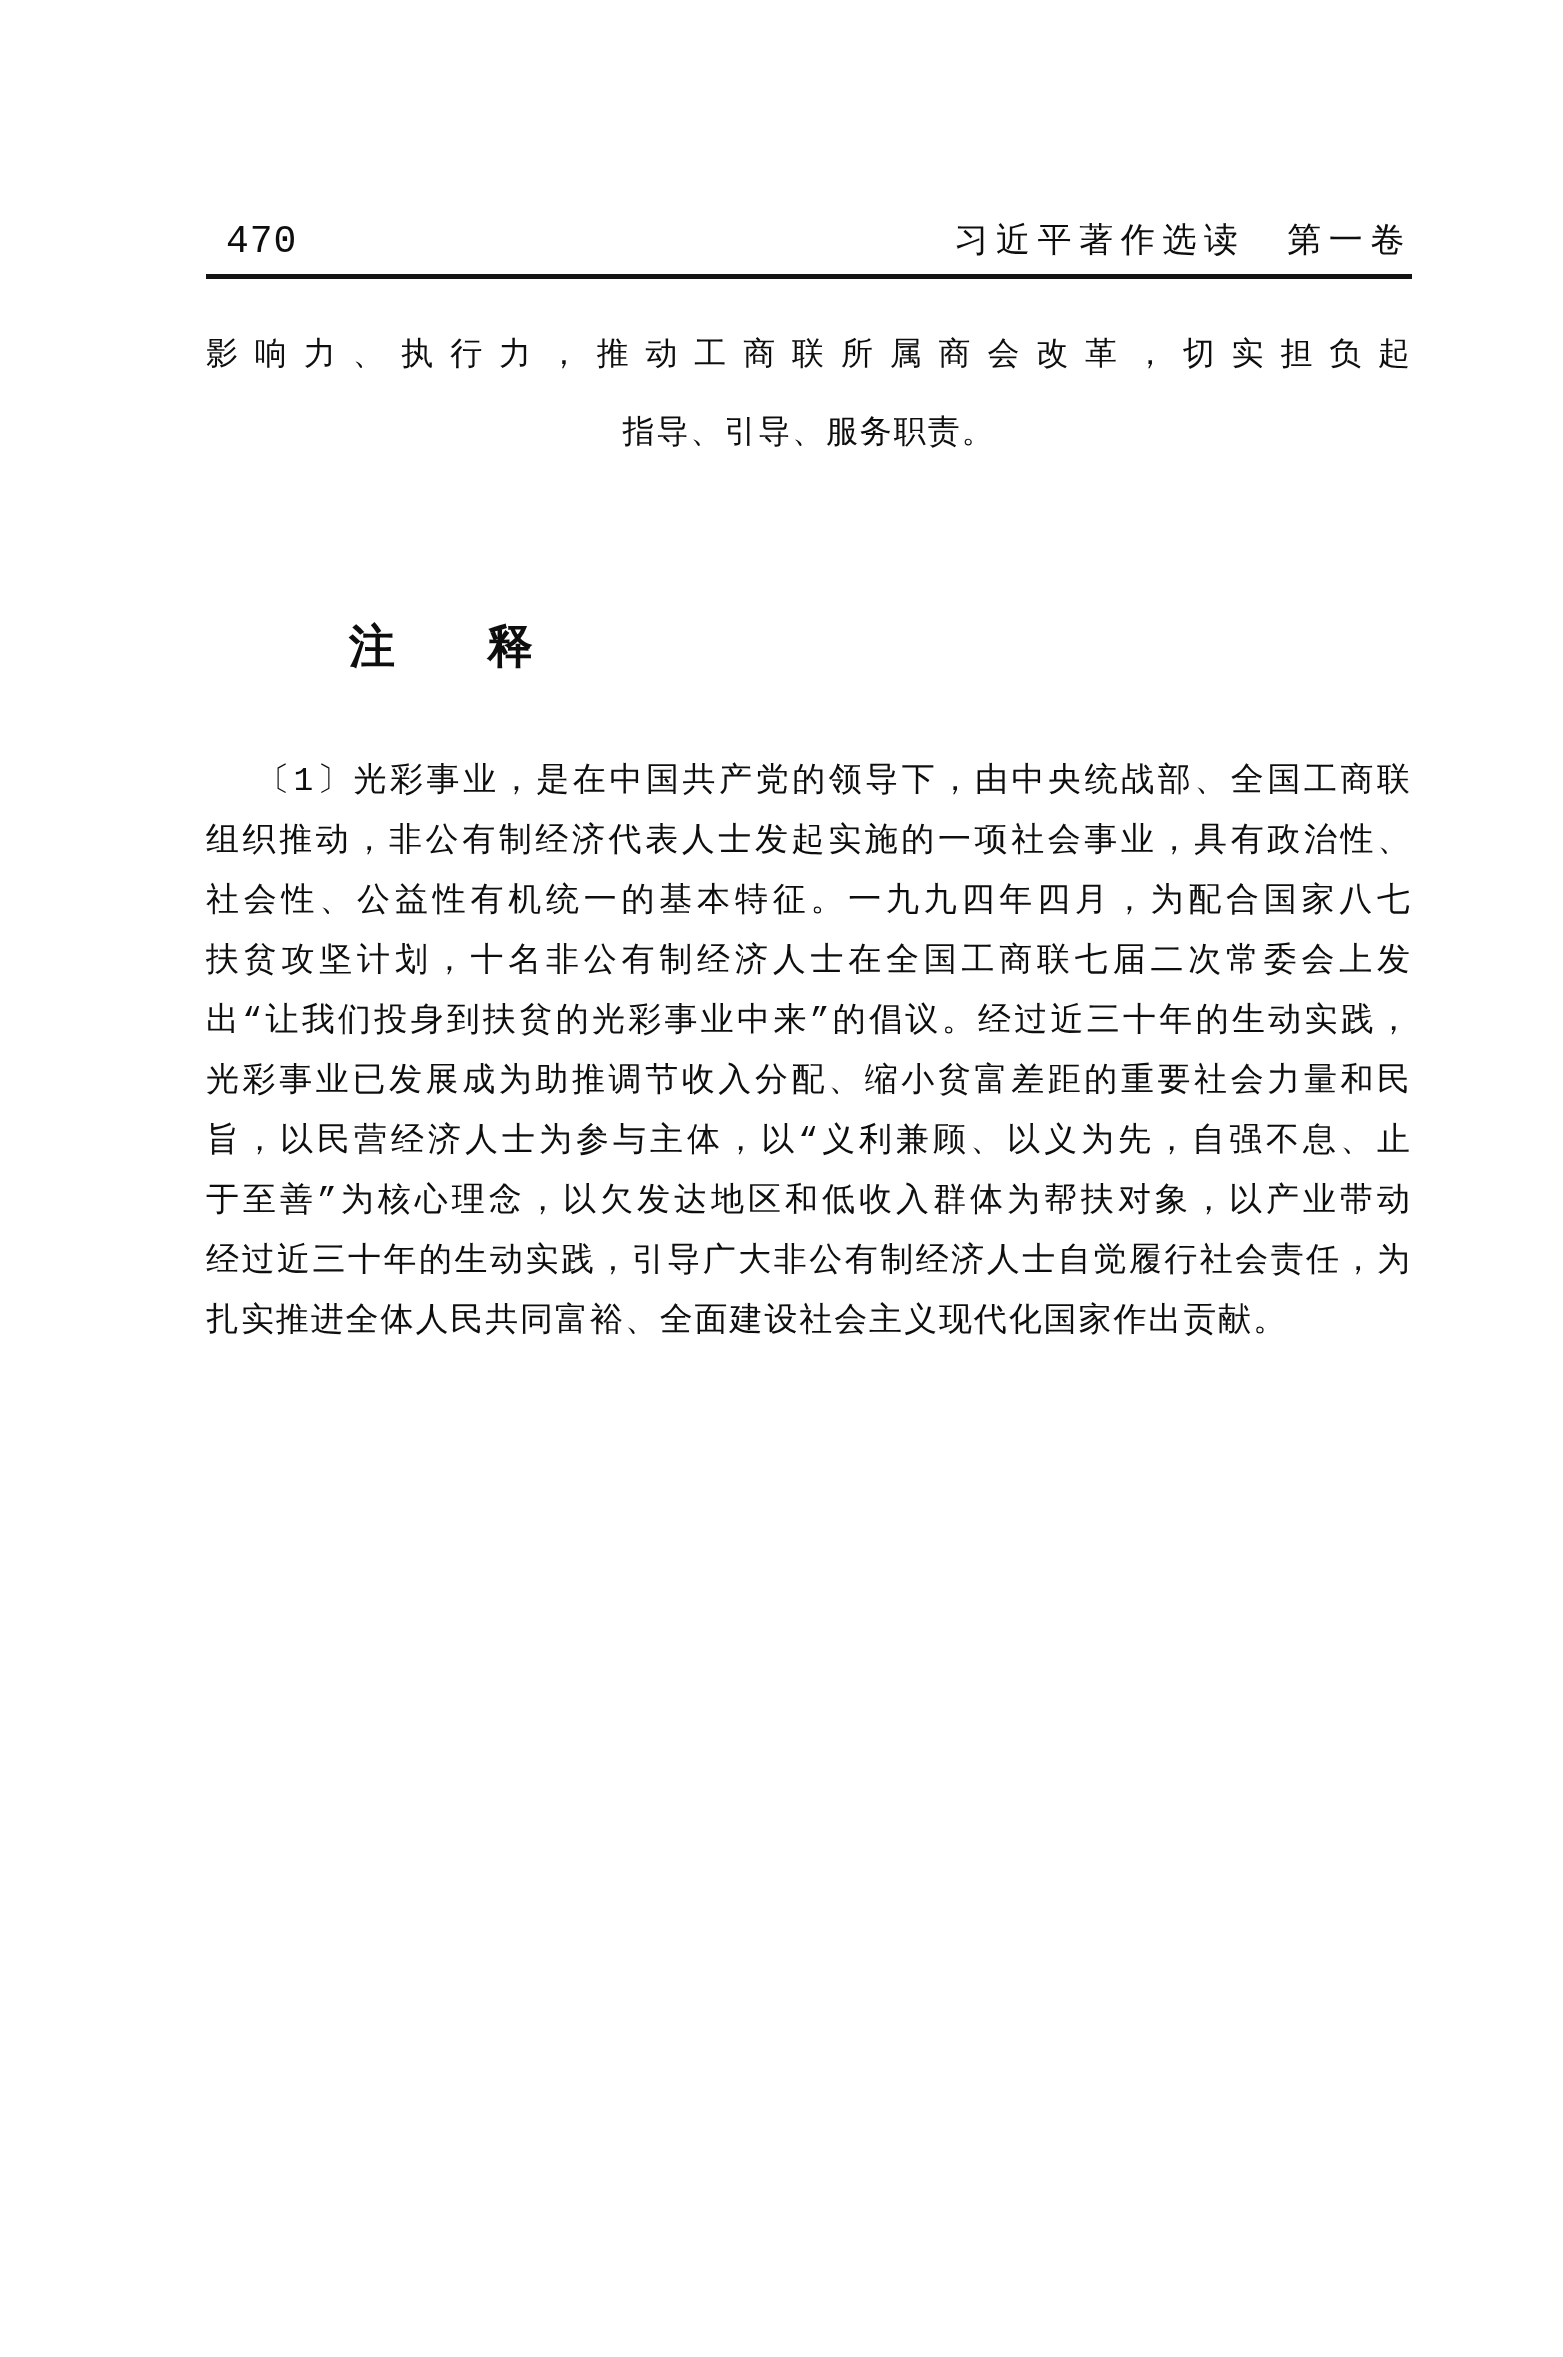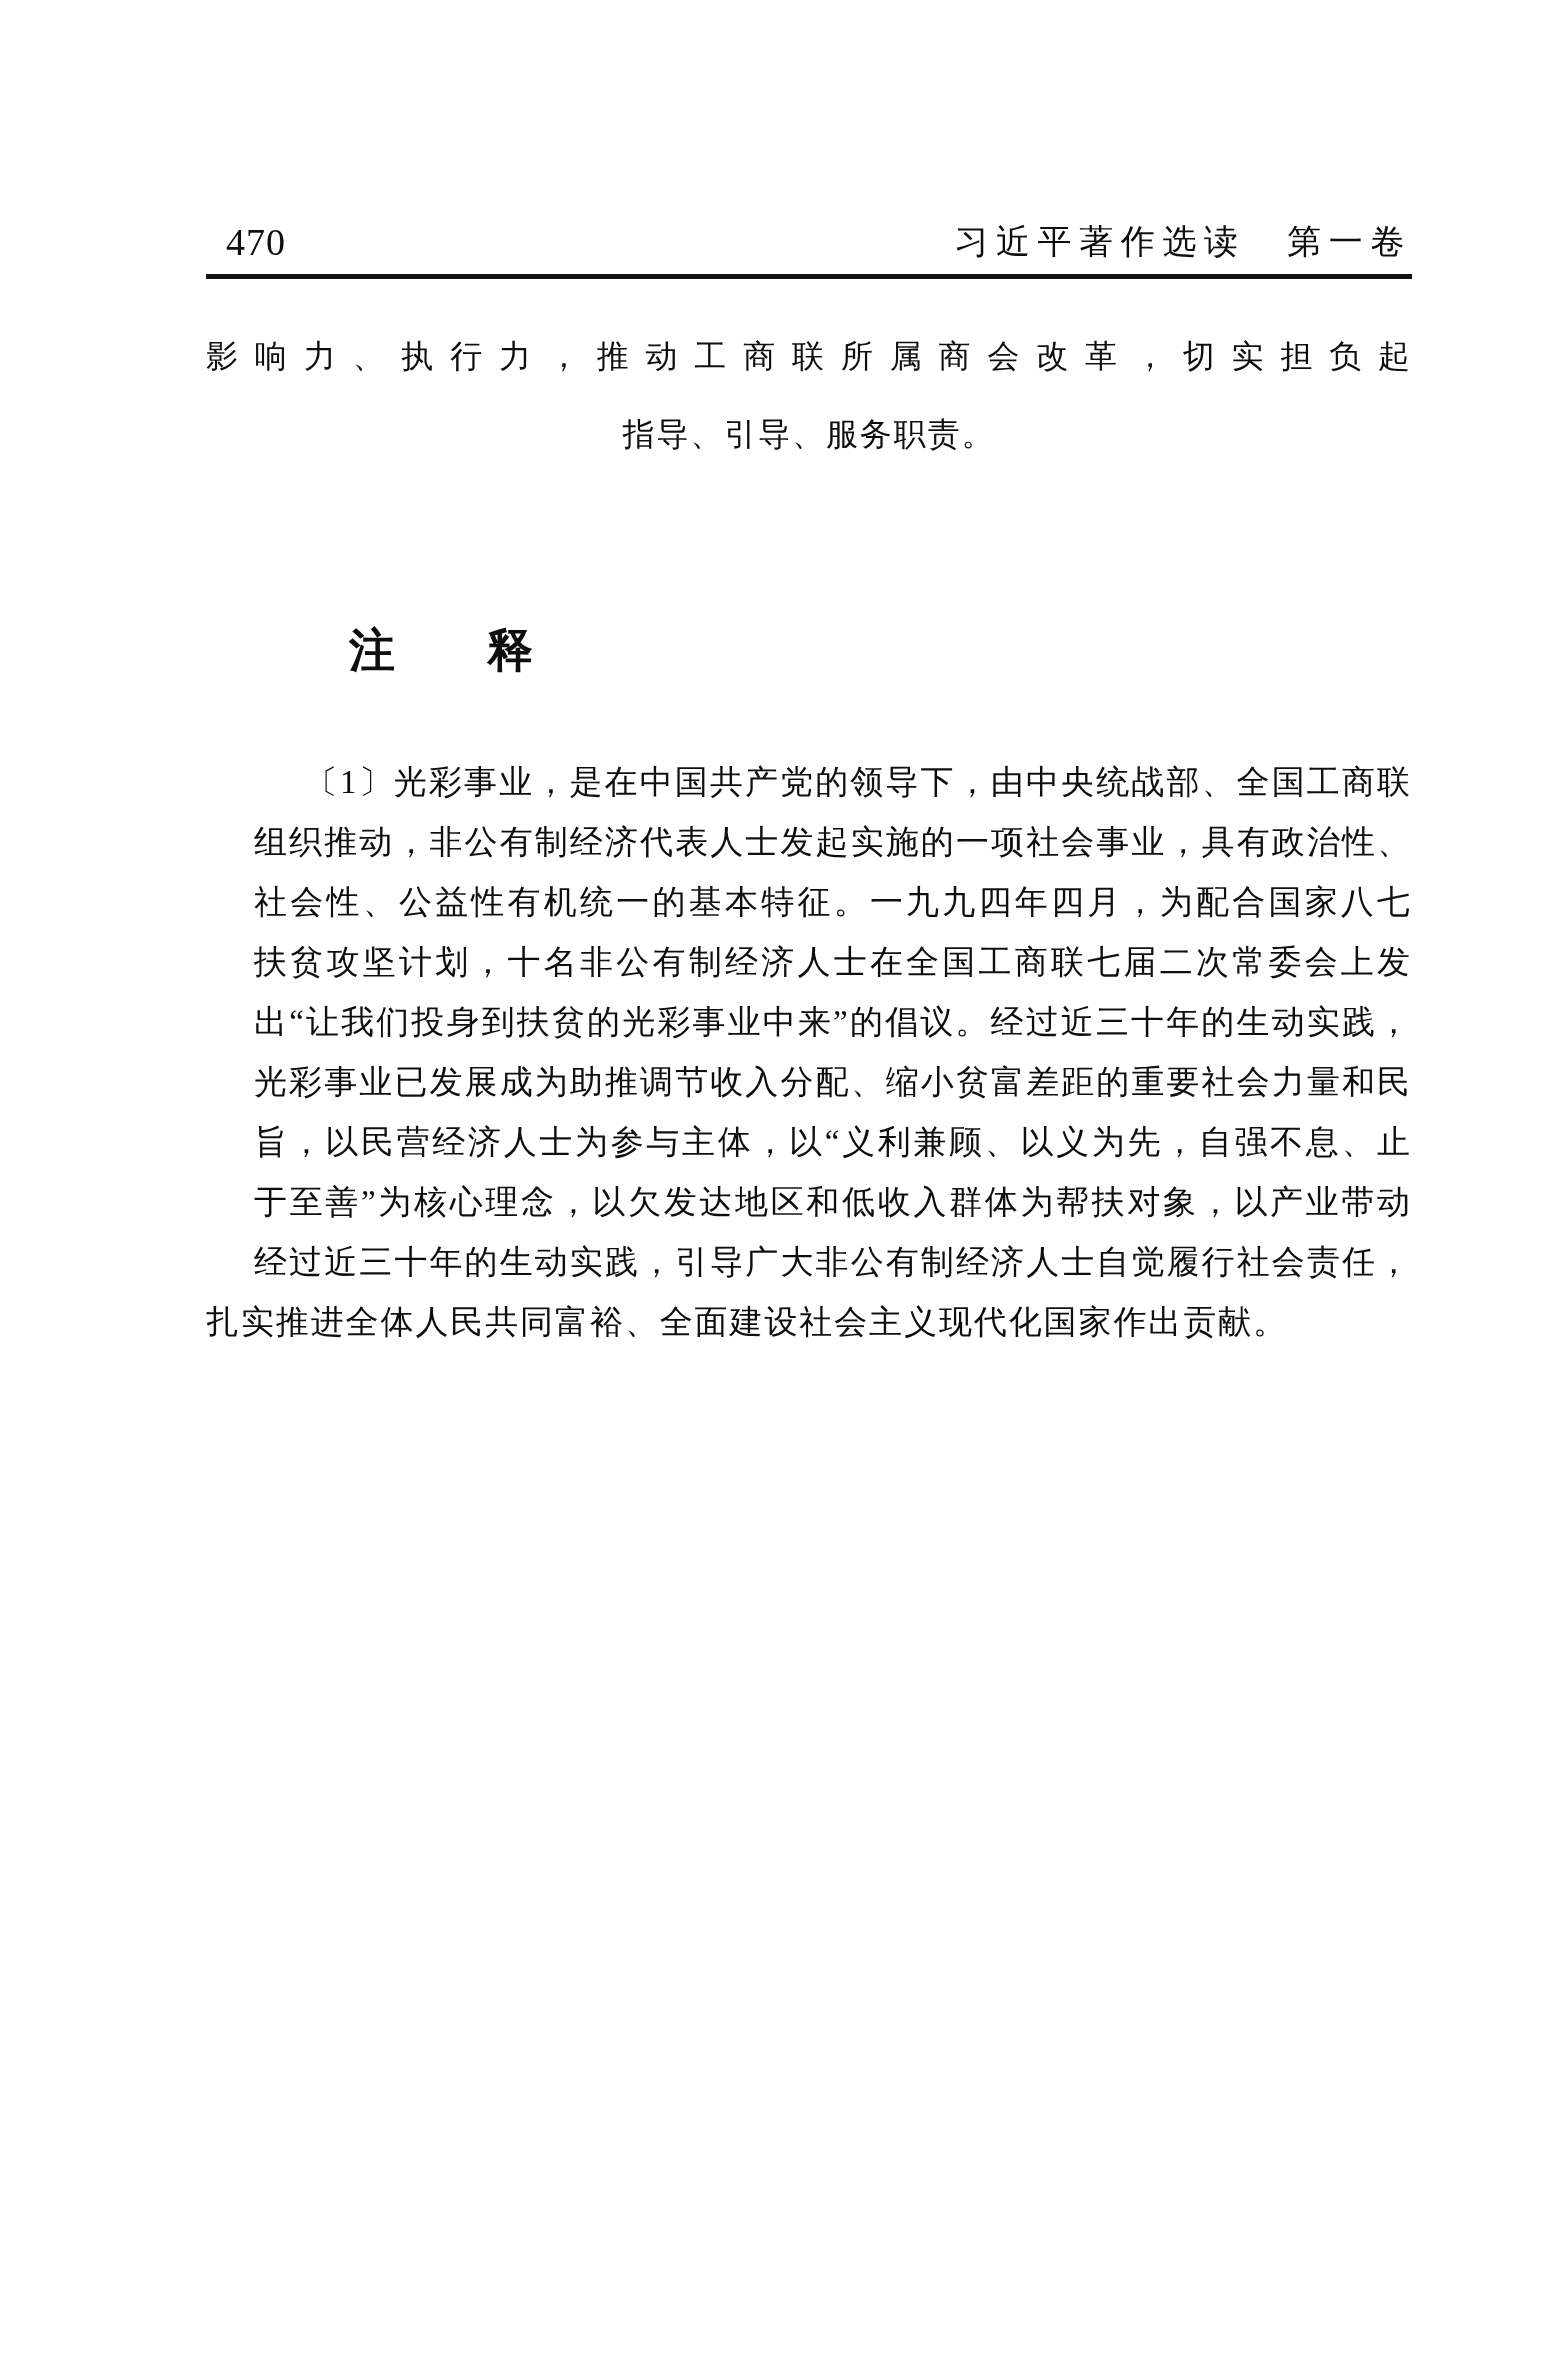--- a/index.html
+++ b/index.html
@@ -6,21 +6,21 @@
     margin: 0;
     padding: 0;
     background: #ffffff;
   }
   .page {
     position: relative;
     width: 1564px;
     height: 2055px;
     background: #ffffff;
     color: #0e0e0e;
-    font-family: Liberation Serif, serif;
+    font-family: Liberation Mono, monospace;
     overflow: hidden;
   }
   
   .running-header {
     position: absolute;
     left: 206px;
     width: 1206px;
     top: 220px;
     height: 44px;
   }
@@ -86,21 +86,20 @@
     line-height: 60px;
     letter-spacing: 1.9px;
   }
   .notes-block .line {
     height: 60px;
     overflow: hidden;
   }
   .notes-block .line.fill {
     text-align: justify;
     text-align-last: justify;
-    margin-left: 48px;
   }
   .notes-block .line.first {
     padding-left: 51px;
   }
   .notes-block .line.last {
     text-align: left;
   }
 </style>
 </head>
 <body>

